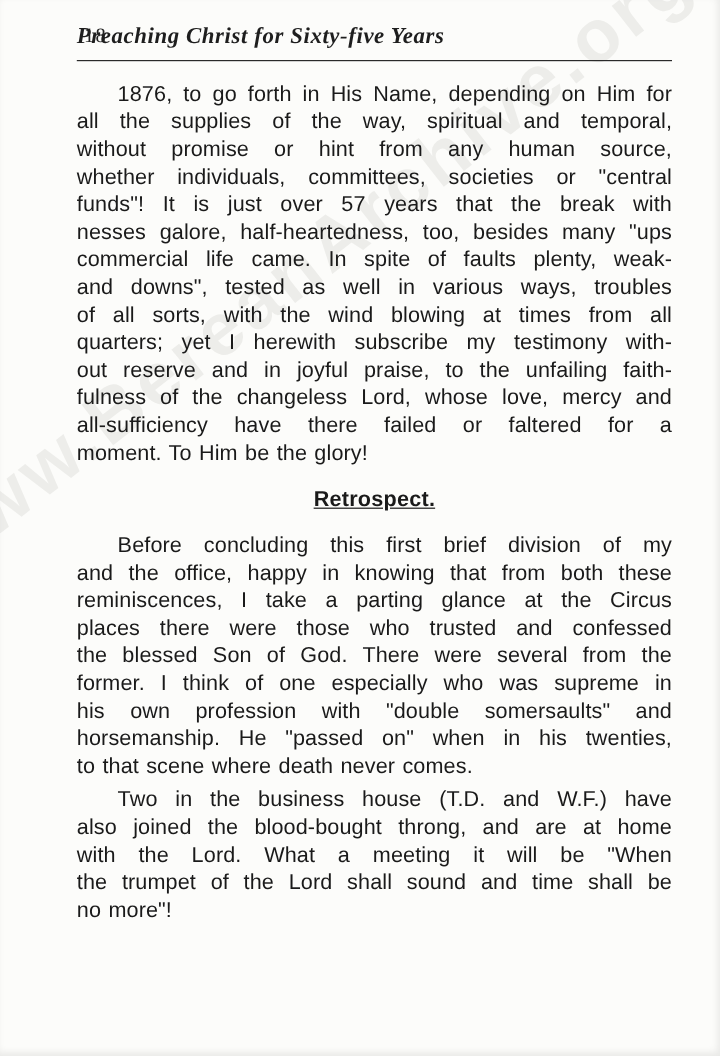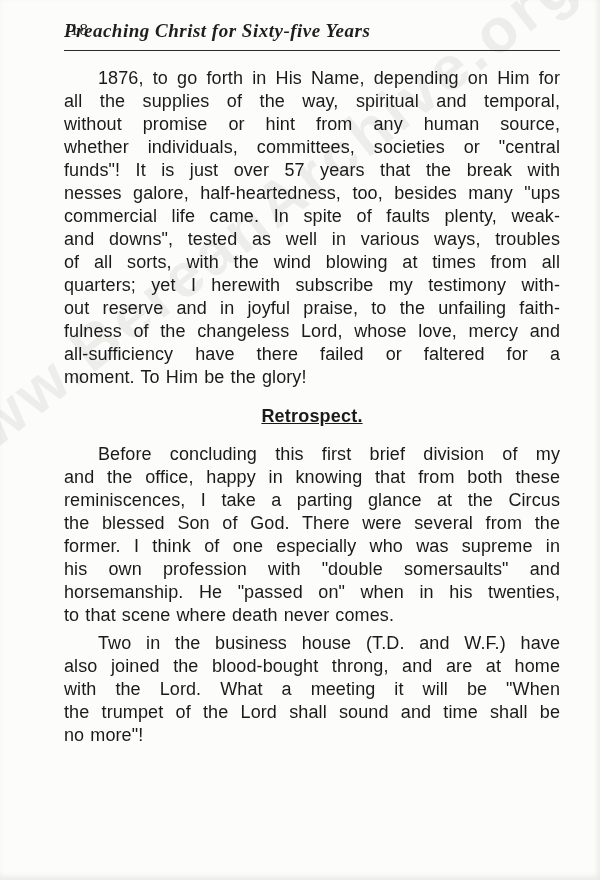--- a/index.html
+++ b/index.html
@@ -136,20 +136,21 @@
           <div class="line last">moment.  To Him be the glory!</div>
         </div>
 
       <div class="section-heading">Retrospect.</div>
 
       <div class="para">
           <div class="para">
             <div class="line indent">Before concluding this first brief division of my</div>
             <div class="line">and the office, happy in knowing that from both these</div>
             <div class="line">reminiscences, I take a parting glance at the Circus</div>
+            <div class="line">places there were those who trusted and confessed</div>
             <div class="line">the blessed Son of God.  There were several from the</div>
             <div class="line">former.  I think of one especially who was supreme in</div>
             <div class="line">his own profession with "double somersaults" and</div>
             <div class="line">horsemanship.  He "passed on" when in his twenties,</div>
             <div class="line last">to that scene where death never comes.</div>
           </div>
           <div class="para">
             <div class="line indent">Two in the business house (T.D. and W.F.) have</div>
             <div class="line">also joined the blood-bought throng, and are at home</div>
             <div class="line">with the Lord.   What a meeting it will be "When</div>

